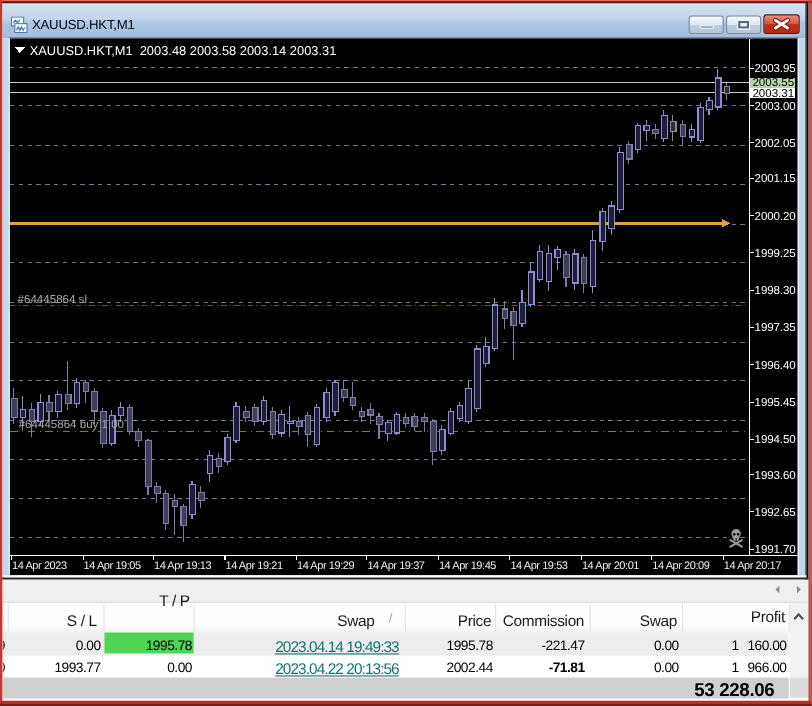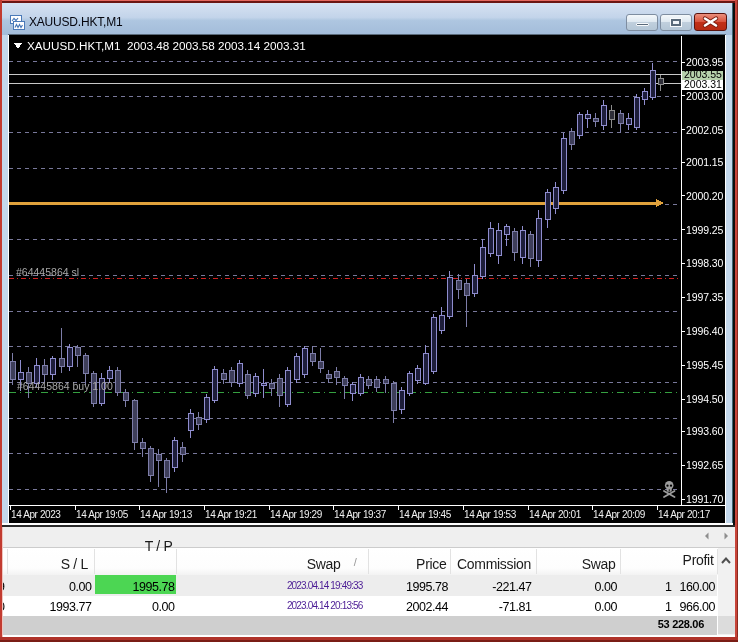--- a/index.html
+++ b/index.html
@@ -1,18 +1,18 @@
 <!DOCTYPE html>
 <html><head><meta charset="utf-8"><style>
 *{margin:0;padding:0;box-sizing:border-box;}
 body{width:738px;height:642px;position:relative;overflow:hidden;background:#ffffff;font-family:"Liberation Sans",sans-serif;}
 .abs{position:absolute;}
 .rt{position:absolute;font-size:12.5px;letter-spacing:-0.45px;color:#000;white-space:nowrap;}
 .hd{position:absolute;font-size:14px;letter-spacing:-0.3px;color:#1a1a1a;white-space:nowrap;}
-.tm{position:absolute;font-size:10px;letter-spacing:-0.85px;color:#4c1d95;white-space:nowrap;}
+.tm{position:absolute;font-size:14px;letter-spacing:-0.85px;color:#0f766e;white-space:nowrap;text-decoration:underline;}
 </style></head><body>
 
 <div class="abs" style="left:2px;top:3px;width:733px;height:32px;background:linear-gradient(#d6e2f2 0%,#c3d4ea 45%,#aec6e0 55%,#a3bcda 100%);"></div>
 
 <svg class="abs" style="left:10px;top:15px;" width="16" height="16" viewBox="0 0 16 16">
 <rect x="0.5" y="0.5" width="11" height="8" fill="#ffffff" stroke="#4a7ab8"></rect>
 <path d="M2 6 L4 3.5 L6 5.5 L8 3" stroke="#4a7ab8" fill="none" stroke-width="1.2"></path>
 <rect x="3.5" y="6.5" width="11" height="8" fill="#ffffff" stroke="#4a7ab8"></rect>
 <path d="M5 12.5 L6.5 9.5 L8 12.5 L9.5 9.5 L11 12.5 L12.5 10" stroke="#4a7ab8" fill="none" stroke-width="1.2"></path>
 </svg>
@@ -329,28 +329,28 @@
 <div class="rt" style="top:579.5px;right:563.5px;">1995.78</div>
 <div class="tm" style="top:579.5px;right:375.5px;">2023.04.14 19:49:33</div>
 <div class="rt" style="top:579.5px;right:290px;">1995.78</div>
 <div class="rt" style="top:579.5px;right:206.5px;">-221.47</div>
 <div class="rt" style="top:579.5px;right:121px;">0.00</div>
 <div class="rt" style="top:579.5px;right:23px;word-spacing:5px;text-align:right;">1 160.00</div>
 
 <div class="rt" style="top:600px;right:733.5px;">0</div>
 <div class="rt" style="top:600px;right:646.5px;">1993.77</div>
 <div class="rt" style="top:600px;right:563.5px;">0.00</div>
-<div class="tm" style="top:600px;right:375.5px;">2023.04.14 20:13:56</div>
+<div class="tm" style="top:600px;right:375.5px;">2023.04.22 20:13:56</div>
 <div class="rt" style="top:600px;right:290px;">2002.44</div>
-<div class="rt" style="top:600px;right:206.5px;">-71.81</div>
+<div class="rt" style="top:600px;right:206.5px;font-weight:bold;">-71.81</div>
 <div class="rt" style="top:600px;right:121px;">0.00</div>
 <div class="rt" style="top:600px;right:23px;word-spacing:5px;">1 966.00</div>
 
 <div class="abs" style="left:0px;top:616px;width:717px;height:19px;background:#cfcfcf;"></div>
-<div class="rt" style="top:618px;right:34px;font-weight:bold;font-size:11px;letter-spacing:-0.3px;">53 228.06</div>
+<div class="rt" style="top:618px;right:34px;font-weight:bold;font-size:17px;letter-spacing:-0.3px;">53 228.06</div>
 
 <div class="abs" style="left:718px;top:548px;width:17.5px;height:87px;background:#f1f1f1;"></div>
 <div class="abs" style="left:718px;top:616px;width:17.5px;height:18px;background:#dcdcdc;"></div>
 <svg class="abs" style="left:721px;top:557px;" width="10" height="7" viewBox="0 0 10 7">
     <path d="M1 6 L5 1.5 L9 6" stroke="#4f4f4f" stroke-width="2" fill="none"></path>
   </svg>
 
 <div class="abs" style="left:1.5px;top:527px;width:1.5px;height:110px;background:#f0c4be;"></div>
 
 <div class="abs" style="left:0px;top:0px;width:738px;height:1px;background:#e4695f;"></div>

